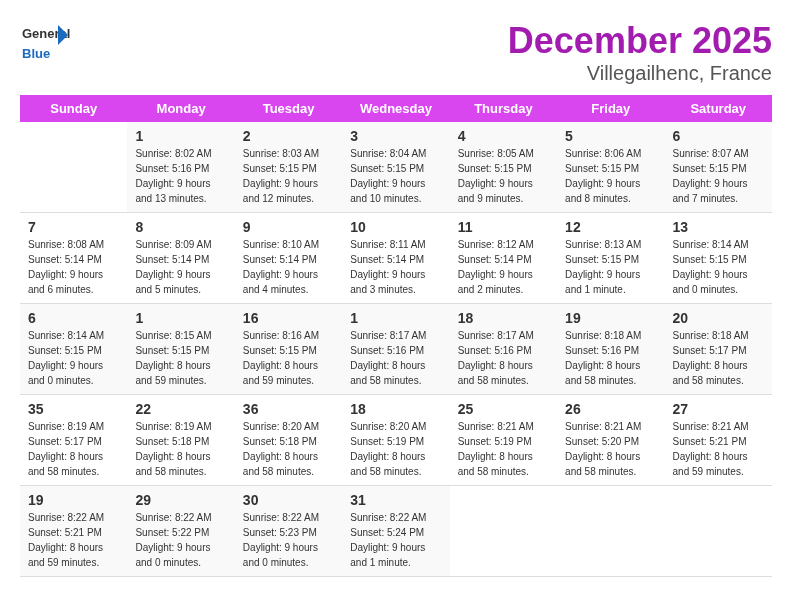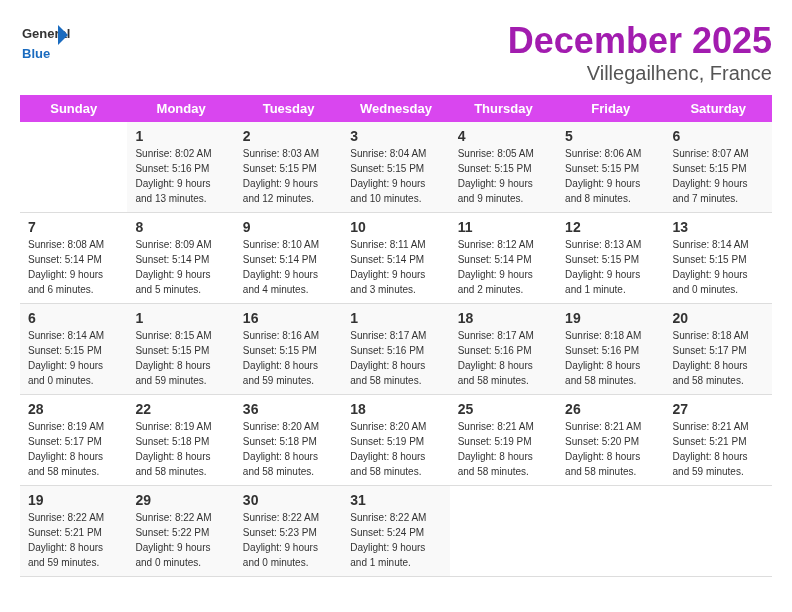--- a/index.html
+++ b/index.html
@@ -186,21 +186,21 @@
           <span class="day-number">19</span>
           <div class="day-info">Sunrise: 8:18 AM<br>Sunset: 5:16 PM<br>Daylight: 8 hours<br>and 58 minutes.</div>
         </td>
         <td>
           <span class="day-number">20</span>
           <div class="day-info">Sunrise: 8:18 AM<br>Sunset: 5:17 PM<br>Daylight: 8 hours<br>and 58 minutes.</div>
         </td>
       </tr>
       <tr>
         <td>
-          <span class="day-number">28</span>
+          <span class="day-number">35</span>
           <div class="day-info">Sunrise: 8:19 AM<br>Sunset: 5:17 PM<br>Daylight: 8 hours<br>and 58 minutes.</div>
         </td>
         <td>
           <span class="day-number">22</span>
           <div class="day-info">Sunrise: 8:19 AM<br>Sunset: 5:18 PM<br>Daylight: 8 hours<br>and 58 minutes.</div>
         </td>
         <td>
           <span class="day-number">36</span>
           <div class="day-info">Sunrise: 8:20 AM<br>Sunset: 5:18 PM<br>Daylight: 8 hours<br>and 58 minutes.</div>
         </td>

